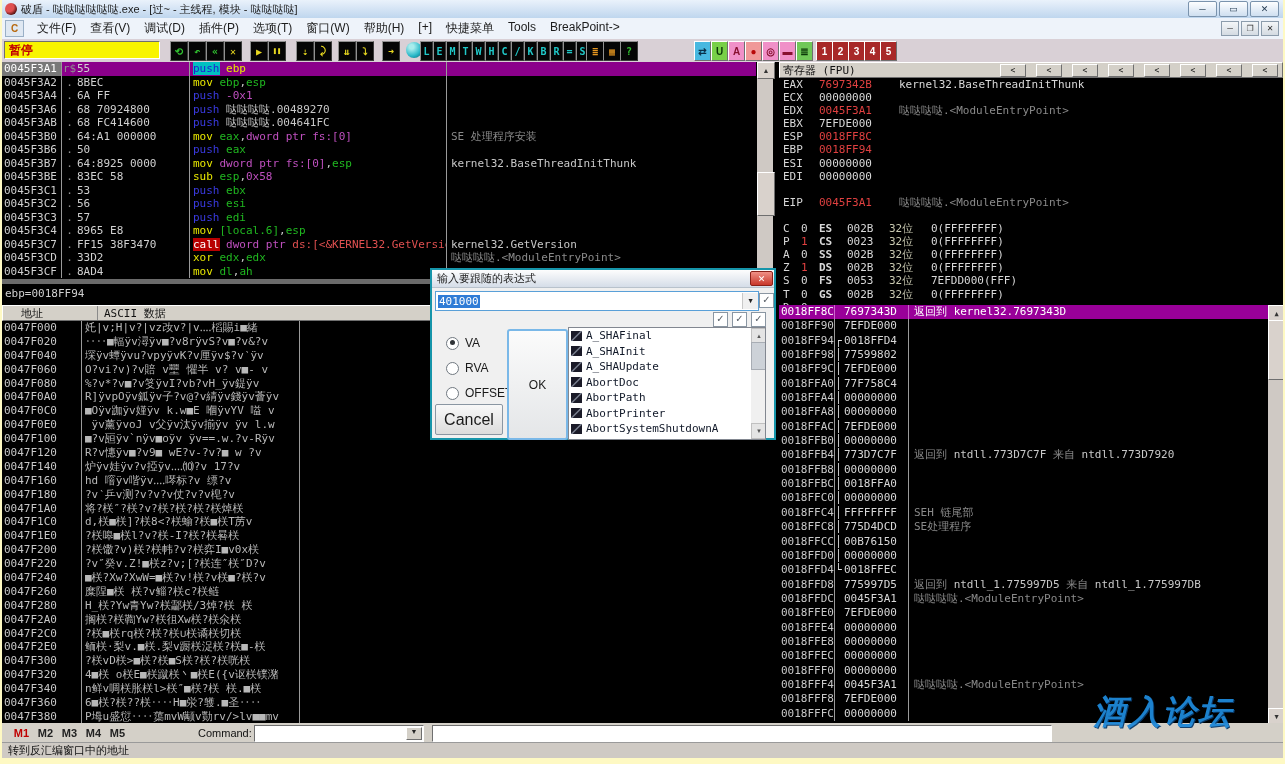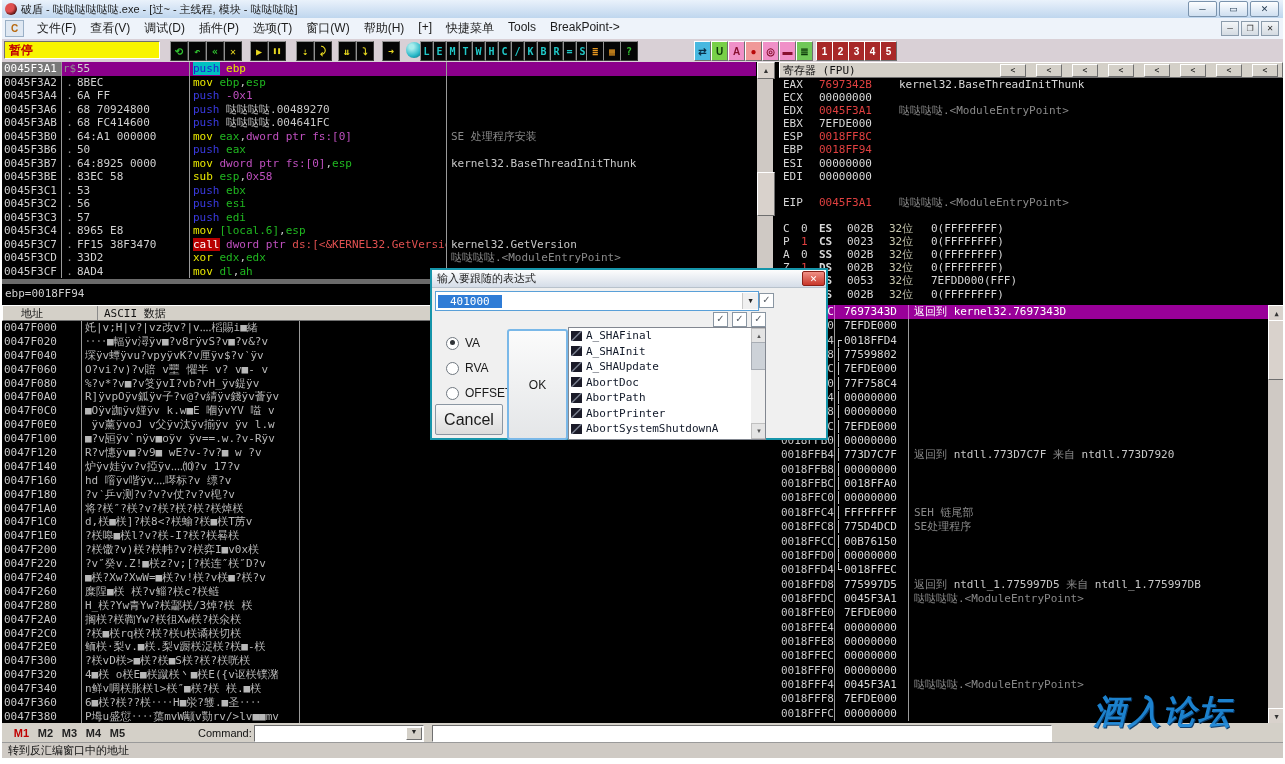--- a/index.html
+++ b/index.html
@@ -1,16 +1,16 @@
 <!DOCTYPE html>
 <html><head>
 <meta charset="utf-8">
 <style>
   html,body{margin:0;padding:0;background:#5f7f9f;}
-  #win{position:relative;width:1285px;height:764px;background:#ffffff;overflow:hidden;
+  #win{position:relative;width:1285px;height:764px;background:#fef9c3;overflow:hidden;
        font-family:"Liberation Sans",sans-serif;box-sizing:border-box;}
   .abs{position:absolute;box-sizing:border-box;}
   
   #titlebar{left:2px;top:0;width:1281px;height:18px;background:linear-gradient(#eaf2fb,#bfd6ee);
             display:flex;align-items:center;font-size:11px;color:#1a1a1a;}
   #app-icon{width:12px;height:12px;margin:0 4px 0 3px;border-radius:50%;
             background:radial-gradient(circle at 35% 35%,#e05050 40%,#501010 75%);}
   .tb-btns{margin-left:auto;display:flex;gap:2px;padding-right:4px;}
   .tb-btn{width:27px;height:14px;border:1px solid #7a93ad;border-radius:2px;
           background:linear-gradient(#fdfeff,#cfdff0);display:flex;align-items:center;justify-content:center;
@@ -106,30 +106,30 @@
   #command-label{position:absolute;left:196px;top:4px;color:#111;}
   #command-combo{position:absolute;left:252px;top:2px;width:168px;height:15px;background:#fff;
          border:1px solid;border-color:#6f6f6f #fff #fff #6f6f6f;}
   #command-combo .arrow{position:absolute;right:1px;top:1px;width:14px;height:11px;background:#d4d0c8;
          border:1px solid;border-color:#fff #6f6f6f #6f6f6f #fff;font-size:7px;text-align:center;color:#222;}
   #aux-field{position:absolute;left:430px;top:2px;width:618px;height:15px;background:#fff;
          border:1px solid;border-color:#6f6f6f #fff #fff #6f6f6f;}
   #statusbar{left:2px;top:742px;width:1281px;height:16px;background:#cfcac4;font-size:11px;color:#111;
              display:flex;align-items:center;padding-left:6px;border-top:1px solid #9a9a9a;}
   
-  #dialog{left:430px;top:268px;width:398px;height:172px;background:#f0f0f0;border:2px solid #1695aa;z-index:40;}
+  #dialog{left:430px;top:268px;width:346px;height:172px;background:#f0f0f0;border:2px solid #1695aa;z-index:40;}
   #dlg-title{height:17px;background:linear-gradient(#fdfdfd,#d5dde8);display:flex;align-items:center;
              font-size:11px;color:#222;padding-left:5px;border-bottom:1px solid #b8c2cc;}
   #dlg-close{margin-left:auto;width:21px;height:13px;margin-right:1px;border-radius:2px;
              background:linear-gradient(#f09086,#c8372a);border:1px solid #8a2018;color:#fff;
              font-size:9px;display:flex;align-items:center;justify-content:center;}
   #dlg-combo{position:absolute;left:3px;top:21px;width:322px;height:18px;background:#fff;
              border:1px solid #5aa0d8;font-family:"DejaVu Sans Mono",monospace;font-size:11px;
              display:flex;align-items:center;}
-  #dlg-combo .val{background:#2f7cd6;color:#fff;padding:0 12px;margin-left:2px;}
+  #dlg-combo .val{background:#2f7cd6;color:#fff;padding:0 1px;margin-left:2px;}
   #dlg-combo .arrow{margin-left:auto;width:15px;height:16px;display:flex;align-items:center;justify-content:center;
              font-size:7px;color:#222;background:#f0f0f0;border-left:1px solid #c8c8c8;}
   .chk{position:absolute;width:13px;height:13px;background:#fff;border:1px solid #8a96a2;
        font-size:10px;line-height:11px;text-align:center;color:#5a6068;}
   .radio-row{position:absolute;left:14px;display:flex;align-items:center;font-size:12px;color:#1a1a1a;}
   .radio{width:11px;height:11px;border-radius:50%;border:1px solid #707880;background:#fff;margin-right:6px;position:relative;}
   .radio.sel::after{content:"";position:absolute;left:2.5px;top:2.5px;width:5px;height:5px;border-radius:50%;background:#303438;}
   #dlg-cancel{position:absolute;left:3px;top:134px;width:66px;height:29px;
               background:linear-gradient(#f8f8f8,#dcdcdc);border:1px solid #8a96a2;border-radius:2px;
               font-size:16px;color:#1a1a1a;display:flex;align-items:center;justify-content:center;}

